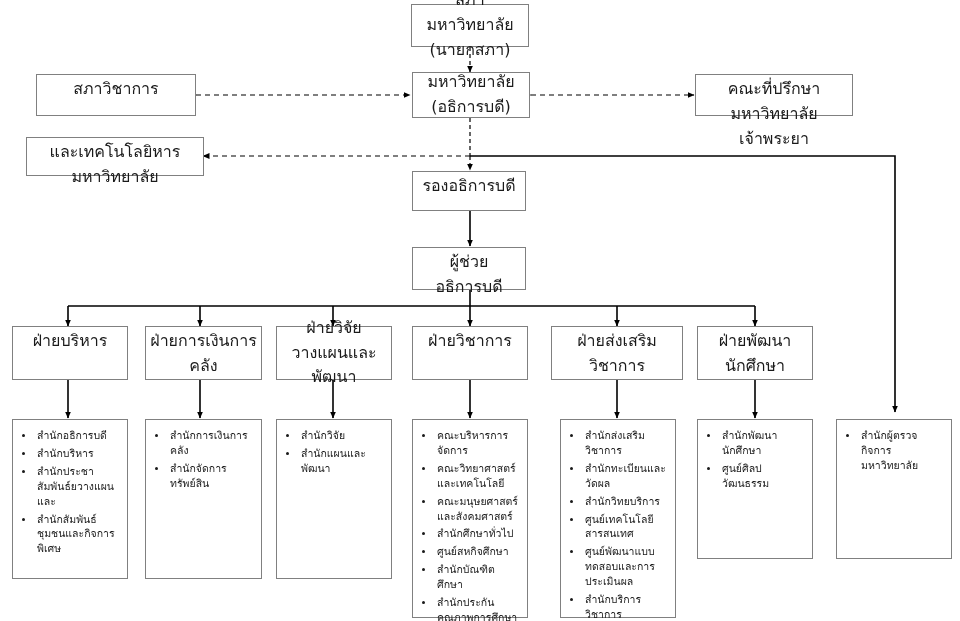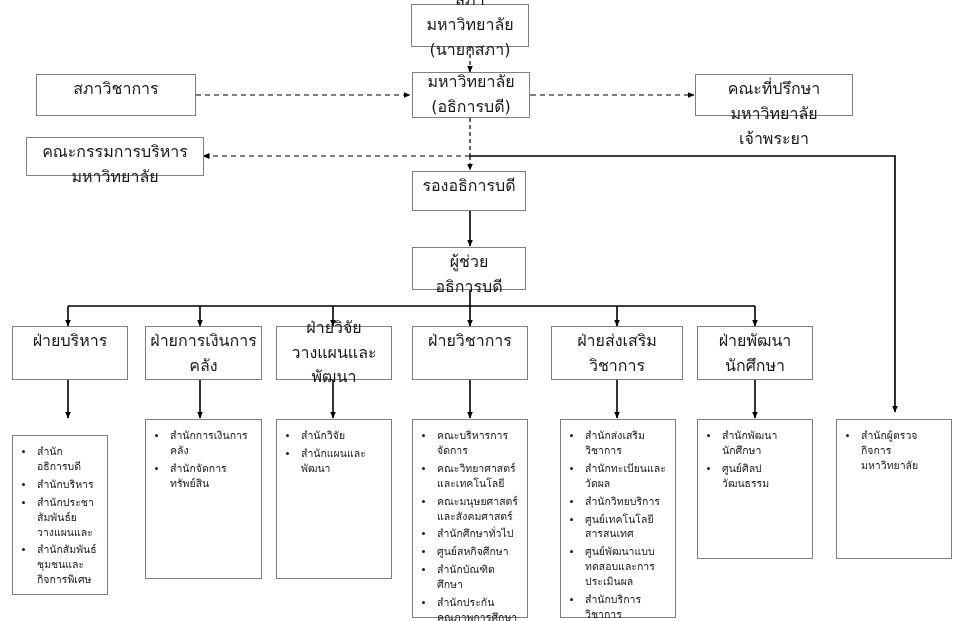--- a/index.html
+++ b/index.html
@@ -110,21 +110,21 @@
   <div class="node" style="left:412px;top:72px;width:118px;height:46px;flex-direction:column;">
     <span class="label">มหาวิทยาลัย</span>
     <span class="label">(อธิการบดี)</span>
   </div>
 
   <div class="node" style="left:695px;top:74px;width:158px;height:42px;">
     <span class="label">คณะที่ปรึกษามหาวิทยาลัยเจ้าพระยา</span>
   </div>
 
   <div class="node" style="left:26px;top:137px;width:178px;height:39px;">
-    <span class="label">คณะกรรมการบริหารมหาวิทยาลัย</span>
+    <span class="label">และเทคโนโลยิหารมหาวิทยาลัย</span>
   </div>
 
   <div class="node" style="left:412px;top:171px;width:114px;height:40px;">
     <span class="label">รองอธิการบดี</span>
   </div>
 
   <div class="node" style="left:412px;top:247px;width:114px;height:43px;">
     <span class="label">ผู้ช่วยอธิการบดี</span>
   </div>
 
@@ -146,21 +146,21 @@
   </div>
 
   <div class="node" style="left:551px;top:326px;width:132px;height:54px;">
     <span class="label">ฝ่ายส่งเสริมวิชาการ</span>
   </div>
 
   <div class="node" style="left:697px;top:326px;width:116px;height:54px;">
     <span class="label">ฝ่ายพัฒนานักศึกษา</span>
   </div>
 
-  <div class="listbox" style="left:12px;top:419px;width:96px;height:160px;margin-top:16px;">
+  <div class="listbox" style="left:12px;top:419px;width:116px;height:160px;">
     <ul>
       <li>สำนักอธิการบดี</li>
       <li>สำนักบริหาร</li>
       <li>สำนักประชาสัมพันธ์ยวางแผนและ</li>
       <li>สำนักสัมพันธ์ชุมชนและกิจการพิเศษ</li>
     </ul>
   </div>
 
   <div class="listbox" style="left:276px;top:419px;width:116px;height:160px;">
     <ul>

